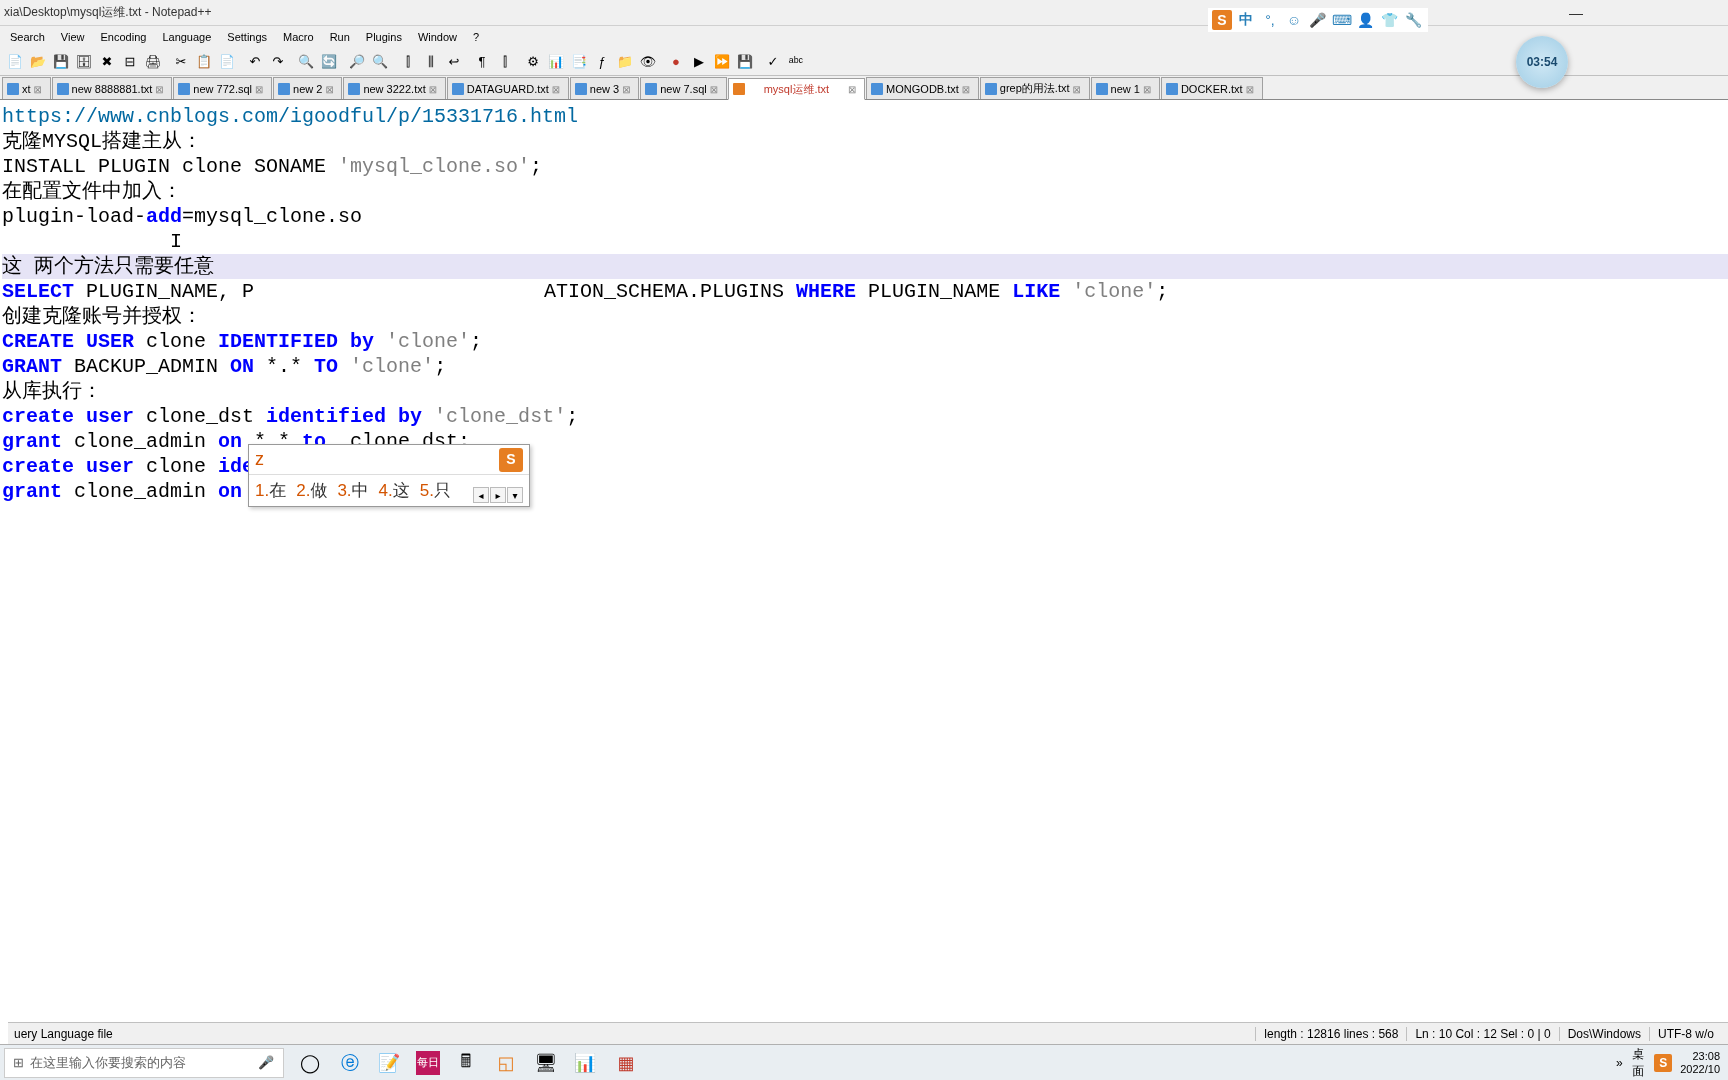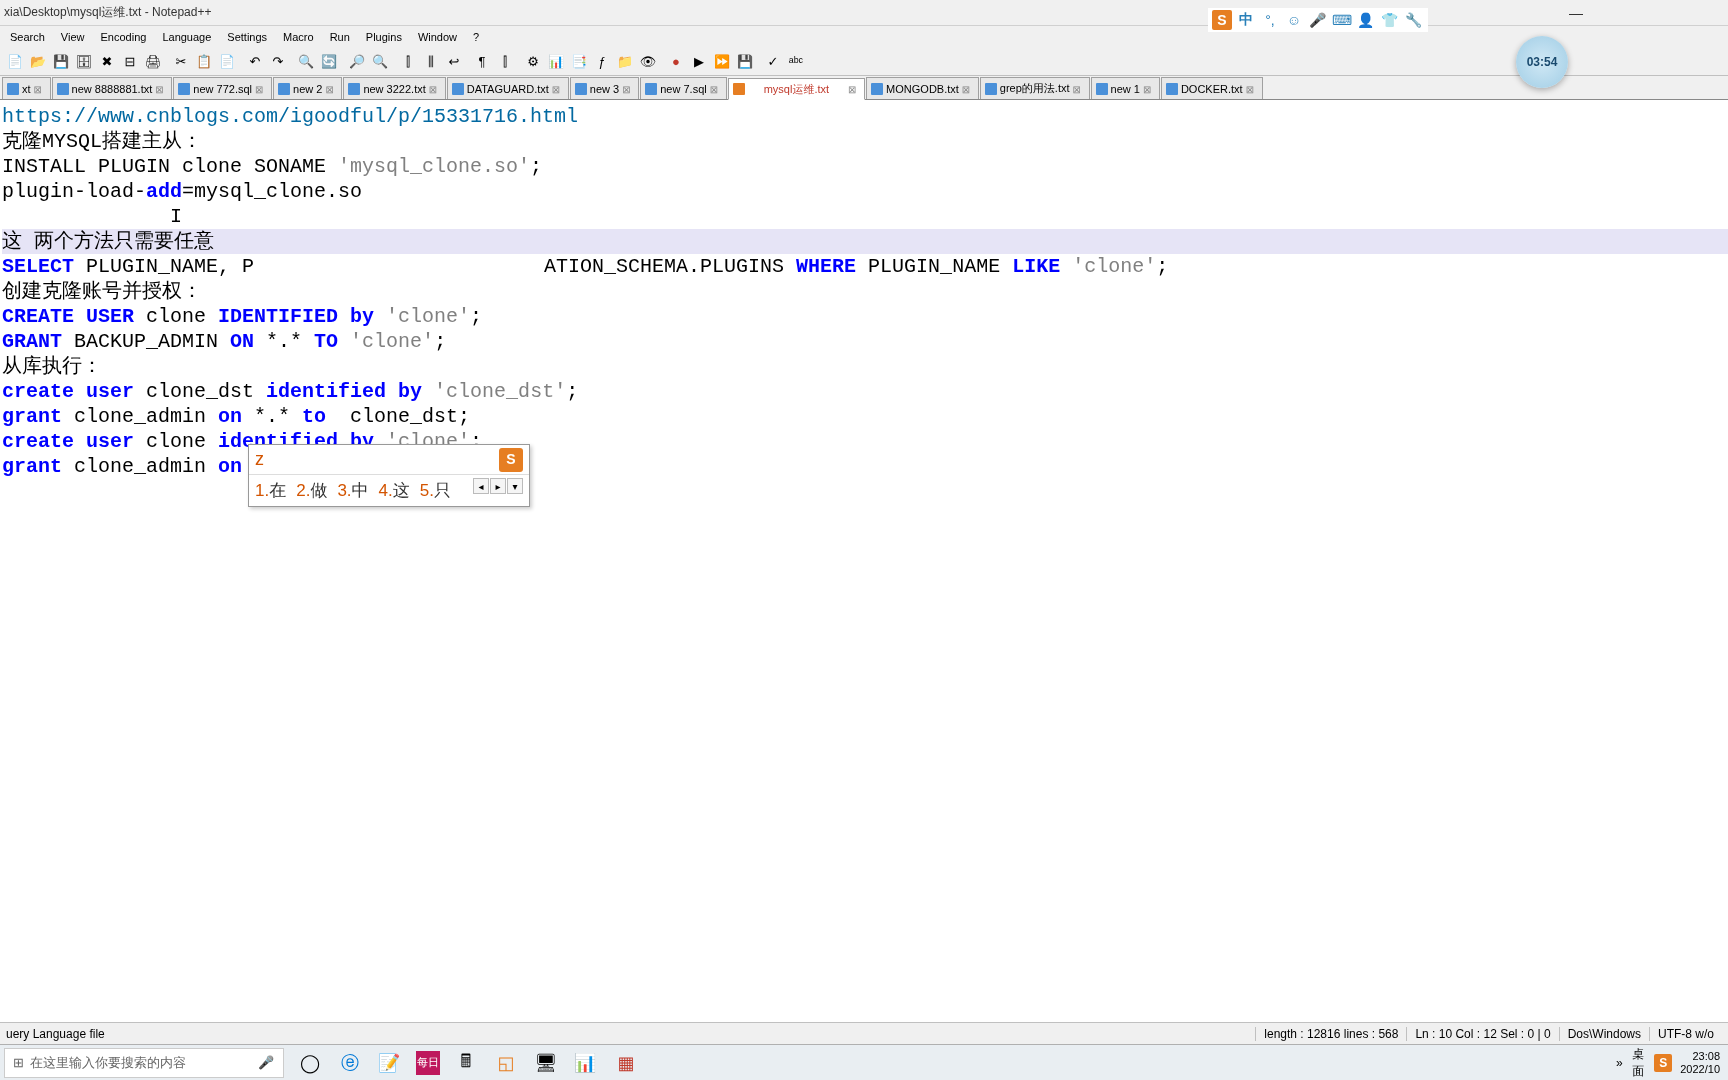--- a/index.html
+++ b/index.html
@@ -33,27 +33,27 @@
 .line { white-space:pre; }
 .line.hl { background:#e6e4f6; }
 .url { color:#0369a1; }
 .kw { color:#0000ff; font-weight:bold; }
 .str { color:#808080; }
 .cursor-mark { color:#000; }
 
 .ime-candidate { position:absolute; left:248px; top:344px; background:#fff; border:1px solid #999; box-shadow:2px 2px 4px rgba(0,0,0,0.2); font-family:"Microsoft YaHei",sans-serif; }
 .ime-input-row { padding:2px 6px; font-size:18px; color:#d35400; border-bottom:1px solid #ddd; display:flex; justify-content:space-between; align-items:center; min-width:280px; }
 .ime-input-row .sogou-badge { width:24px; height:24px; background:#e67e22; color:#fff; font-weight:bold; display:flex; align-items:center; justify-content:center; border-radius:3px; font-size:14px; }
-.ime-cand-row { display:flex; align-items:flex-start; padding:3px 6px; gap:10px; font-size:17px; }
+.ime-cand-row { display:flex; align-items:flex-end; padding:3px 6px; gap:10px; font-size:17px; }
 .cand { color:#333; }
 .cand .num { color:#d35400; }
 .ime-nav { display:flex; gap:1px; margin-left:auto; }
 .ime-nav-btn { width:16px; height:16px; border:1px solid #bbb; background:#f5f5f5; font-size:10px; display:flex; align-items:center; justify-content:center; }
 
-.status-bar { position:absolute; bottom:36px; left:0; right:0; height:22px; background:#f0f0f0; border-top:1px solid #c0c0c0; display:flex; align-items:center; font-size:12px; padding:0 6px; }
+.status-bar { position:absolute; bottom:36px; left:8px; right:0; height:22px; background:#f0f0f0; border-top:1px solid #c0c0c0; display:flex; align-items:center; font-size:12px; padding:0 6px; }
 .status-left { flex:0 0 auto; }
 .status-spacer { flex:1; }
 .status-seg { padding:0 8px; border-left:1px solid #c0c0c0; }
 
 .taskbar { position:absolute; bottom:0; left:0; right:0; height:36px; background:#e9eef2; border-top:1px solid #b0b0b0; display:flex; align-items:center; }
 .search-box { flex:0 0 280px; height:30px; margin:0 4px; background:#fff; border:1px solid #ccc; display:flex; align-items:center; padding:0 8px; font-size:13px; color:#666; gap:6px; }
 .task-icons { display:flex; gap:12px; align-items:center; padding:0 8px; }
 .task-icon { width:28px; height:28px; display:flex; align-items:center; justify-content:center; font-size:18px; cursor:pointer; }
 .task-right { margin-left:auto; display:flex; align-items:center; gap:4px; padding-right:4px; font-size:11px; }
 .tray-icon { width:18px; height:18px; display:flex; align-items:center; justify-content:center; font-size:12px; }
@@ -210,20 +210,21 @@
       <span class="tab-close">⊠</span>
     </div>
 </div>
 
 <div class="editor">
 <div class="line"><span class="url">https://www.cnblogs.com/igoodful/p/15331716.html</span></div>
 <div class="line"></div>
 <div class="line">克隆MYSQL搭建主从：</div>
 <div class="line"><span>INSTALL PLUGIN clone SONAME </span><span class="str">'mysql_clone.so'</span><span>;</span></div>
 <div class="line"></div>
+<div class="line">在配置文件中加入：</div>
 <div class="line"><span>plugin-load-</span><span class="kw">add</span><span>=mysql_clone.so</span></div>
 <div class="line cursor-mark">              I</div>
 <div class="line hl">这 两个方法只需要任意</div>
 <div class="line"></div>
 <div class="line"><span class="kw">SELECT</span><span> PLUGIN_NAME, P</span><span style="display:inline-block;width:290px"></span><span>ATION_SCHEMA.PLUGINS </span><span class="kw">WHERE</span><span> PLUGIN_NAME </span><span class="kw">LIKE</span><span> </span><span class="str">'clone'</span><span>;</span></div>
 <div class="line"></div>
 <div class="line">创建克隆账号并授权：</div>
 <div class="line"><span class="kw">CREATE USER</span><span> clone </span><span class="kw">IDENTIFIED by</span><span> </span><span class="str">'clone'</span><span>;</span></div>
 <div class="line"><span class="kw">GRANT</span><span> BACKUP_ADMIN </span><span class="kw">ON</span><span> *.* </span><span class="kw">TO</span><span> </span><span class="str">'clone'</span><span>;</span></div>
 <div class="line"></div>

